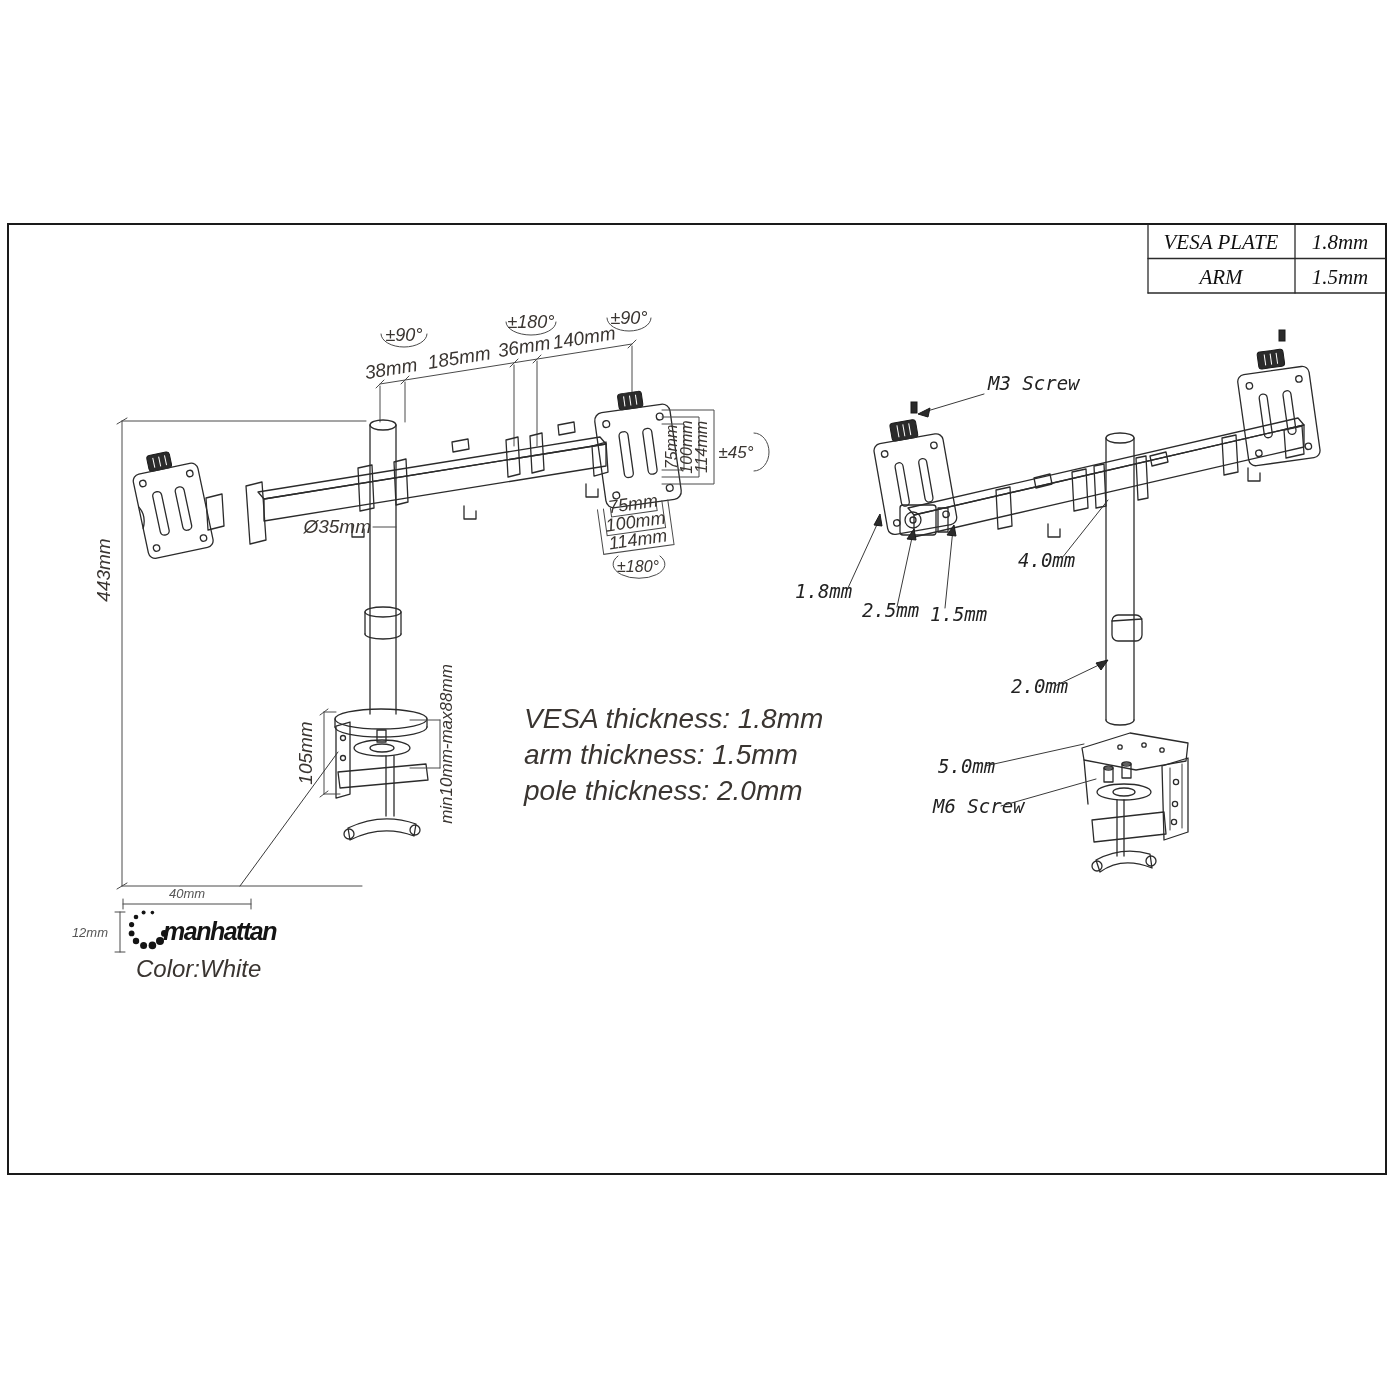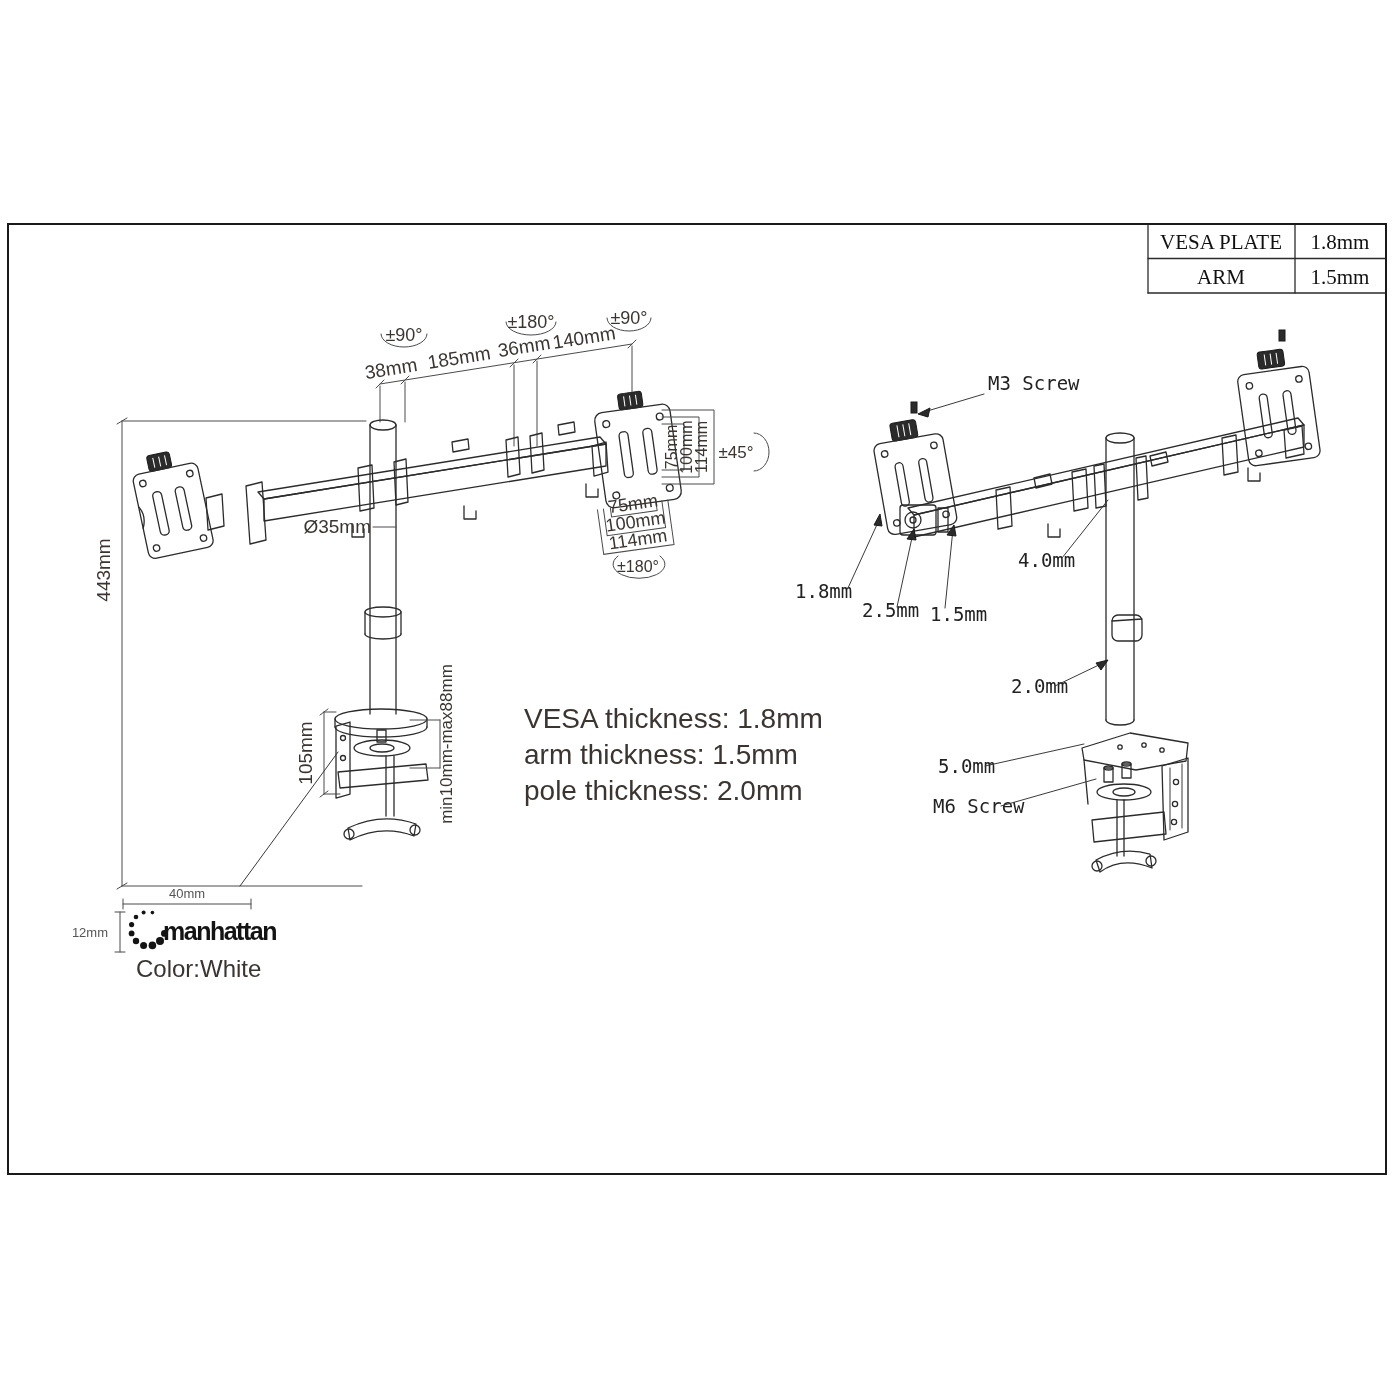--- a/index.html
+++ b/index.html
@@ -1,16 +1,16 @@
 <!DOCTYPE html>
 <html><head>
 <meta charset="utf-8">
 <style>
   html,body{margin:0;padding:0;background:#ffffff;}
-  #canvas{position:relative;width:1400px;height:1400px;background:#ffffff;overflow:hidden;}
+  #canvas{position:relative;width:1400px;height:1400px;background:#ffffff;overflow:hidden;font-style:italic;}
   svg{position:absolute;left:0;top:0;}
   .ln{stroke:#2b2b2b;stroke-width:1.3;fill:none;stroke-linecap:round;stroke-linejoin:round;}
   .lnthin{stroke:#3a3a3a;stroke-width:1;fill:none;stroke-linecap:round;}
   .dim{stroke:#4a4a4a;stroke-width:1;fill:none;stroke-linecap:round;}
   .dark{fill:#2b2b2b;stroke:#1a1a1a;stroke-width:1;}
   .t-sans{font-family:"Liberation Sans",sans-serif;fill:#3a3531;}
   .t-sans-sm{font-family:"Liberation Sans",sans-serif;fill:#555;}
   .t-mono{font-family:"DejaVu Sans Mono",monospace;fill:#222;}
   .t-serif{font-family:"Liberation Serif",serif;fill:#111;}
   .t-bold{font-family:"Liberation Sans",sans-serif;fill:#141414;font-weight:bold;letter-spacing:-1.5px;}

